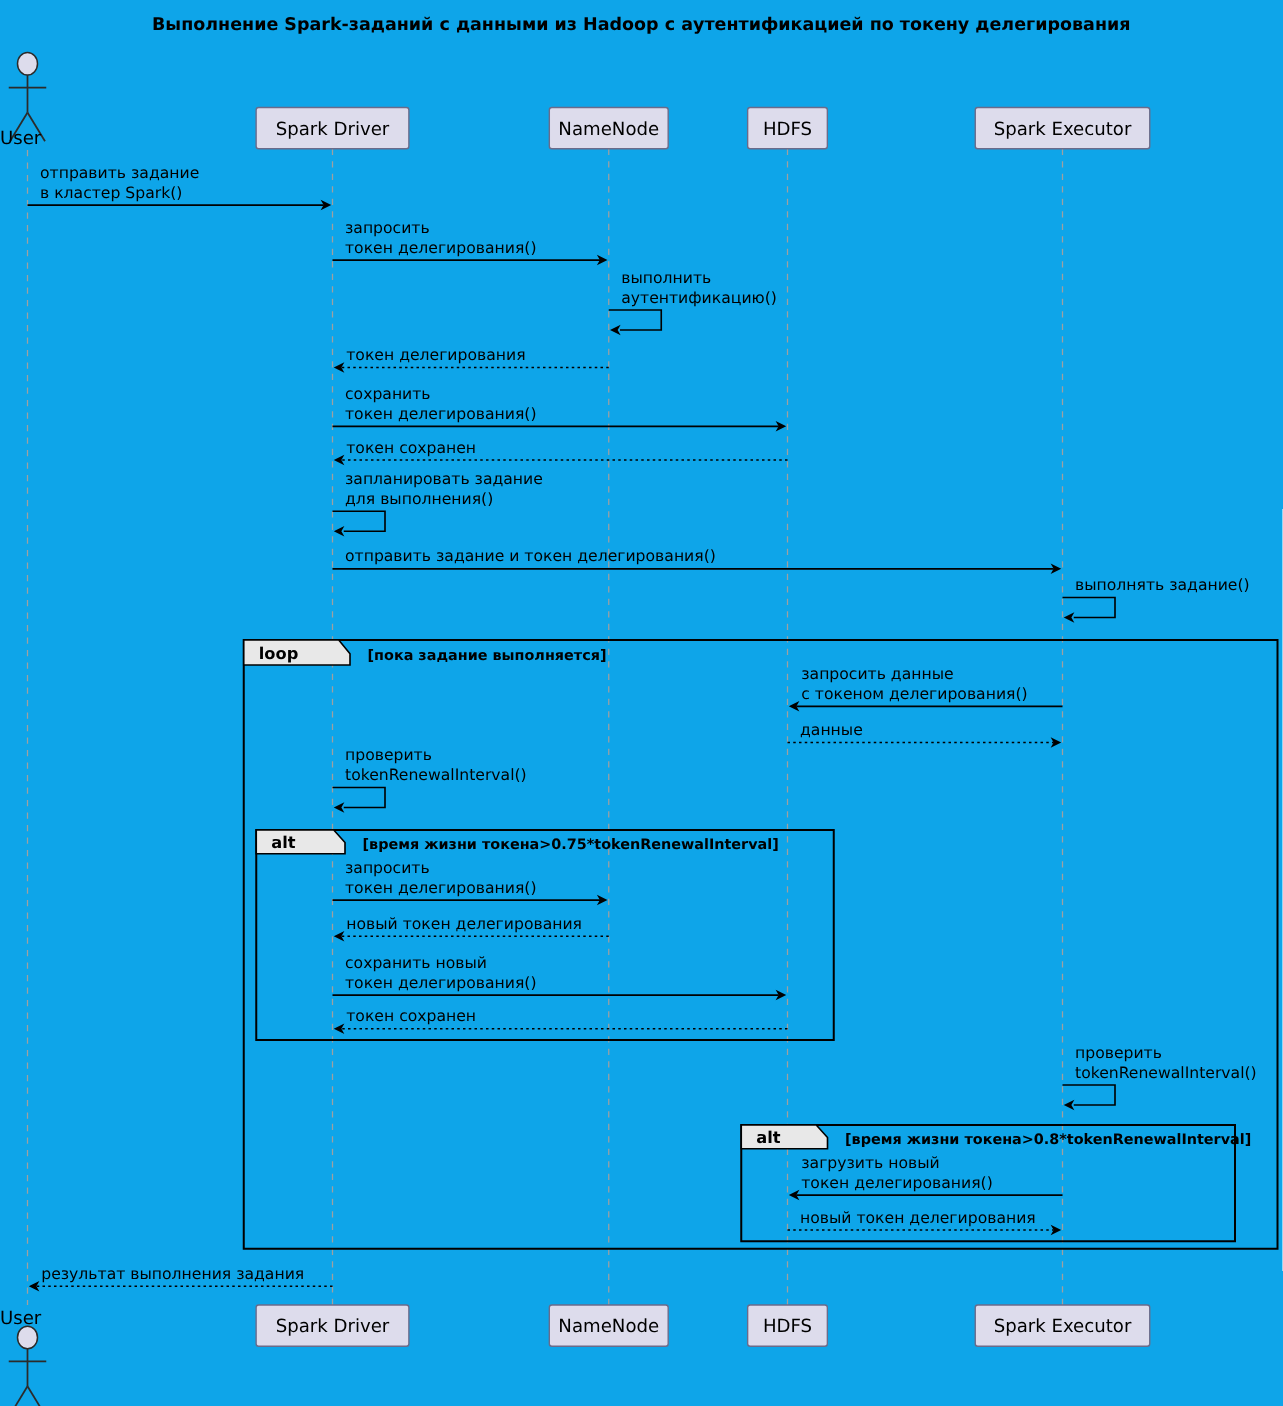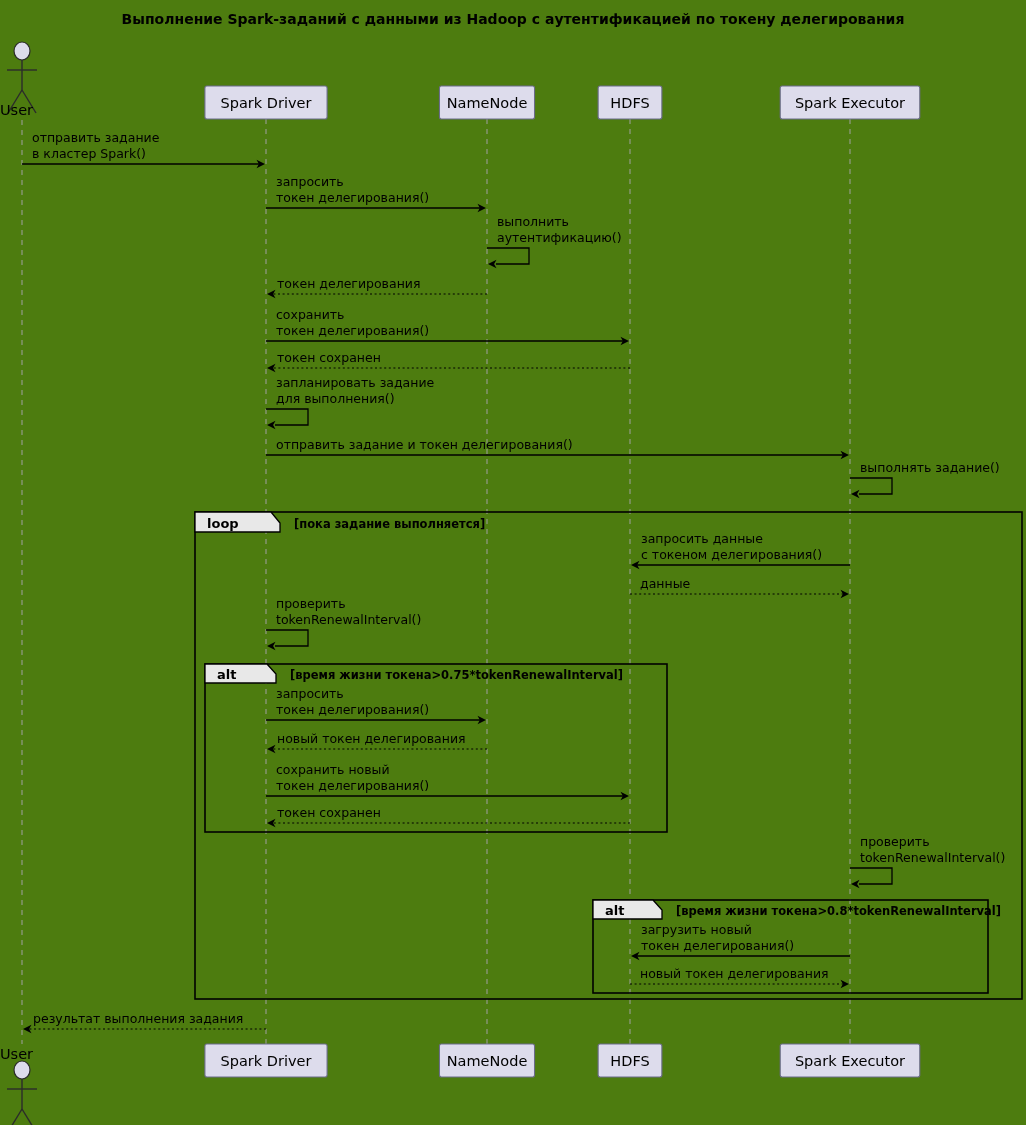--- a/index.html
+++ b/index.html
@@ -7,21 +7,21 @@
     padding: 0;
     background: #ffffff;
   }
   body {
     font-family: "DejaVu Sans", sans-serif;
   }
   #diagram-root {
     position: relative;
     width: 1026px;
     height: 1125px;
-    background: #4d7c0f;
+    background: #0ea5e9;
     overflow: hidden;
   }
   svg#seq {
     display: block;
     width: 1026px;
     height: 1125px;
   }
   .title-text {
     font-family: "DejaVu Sans", sans-serif;
     font-size: 14px;

